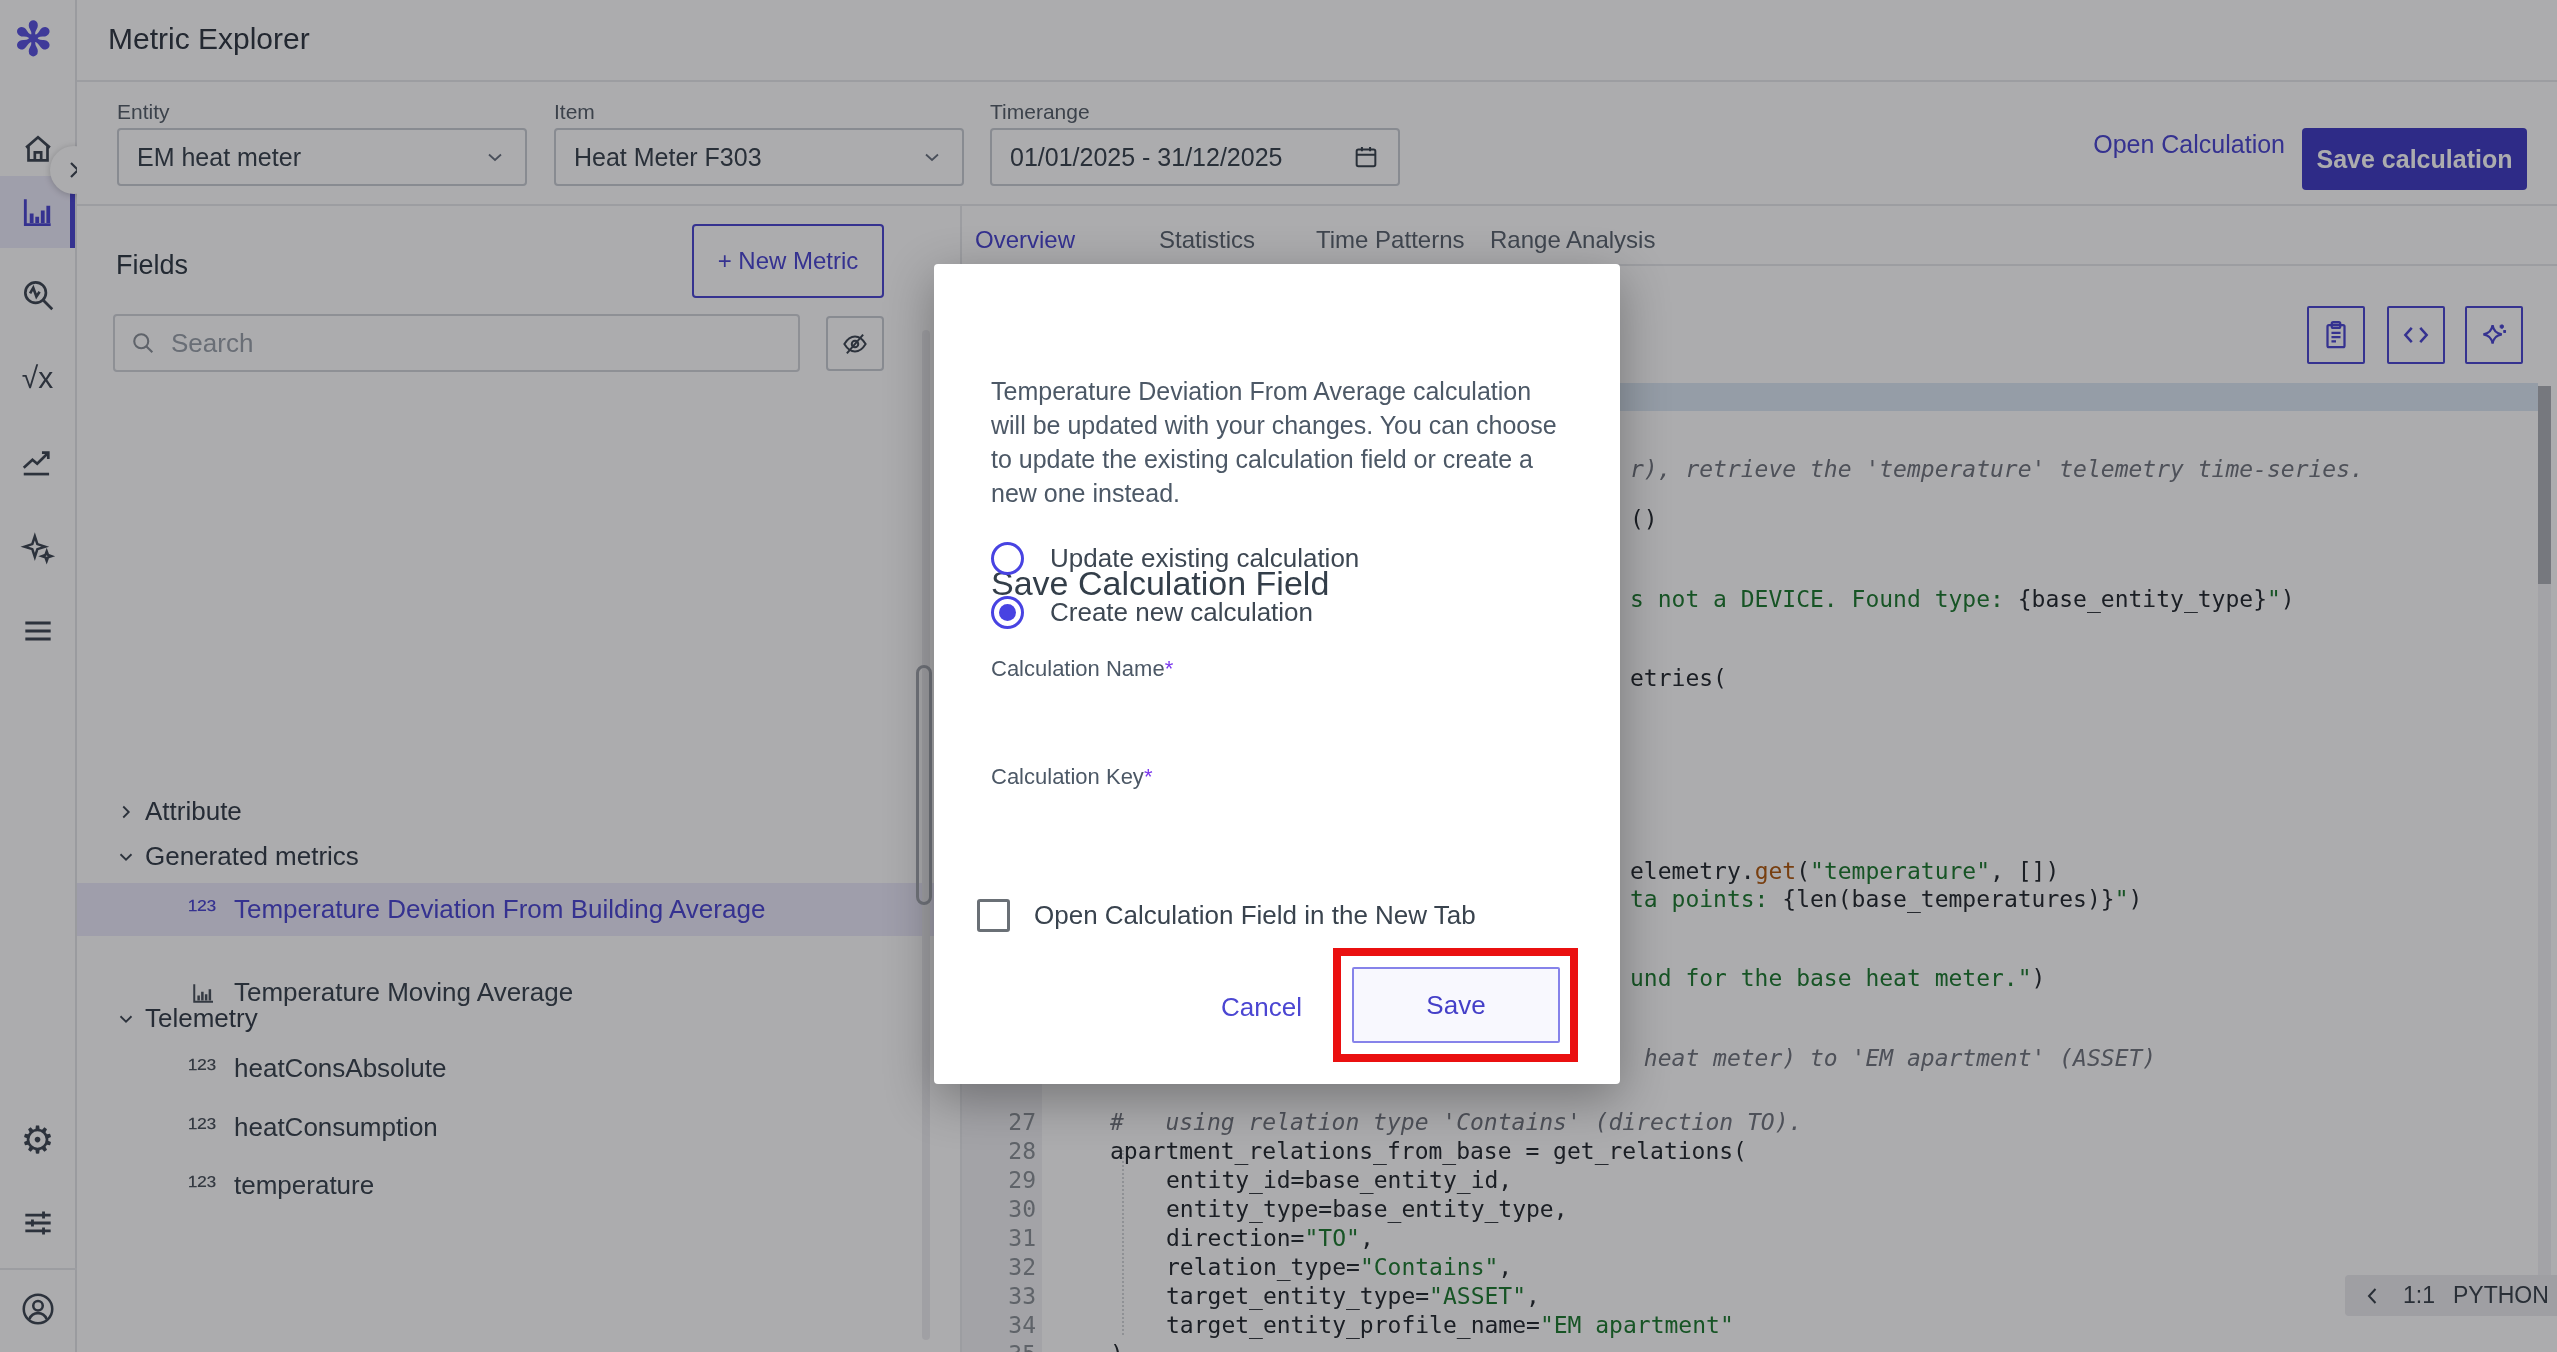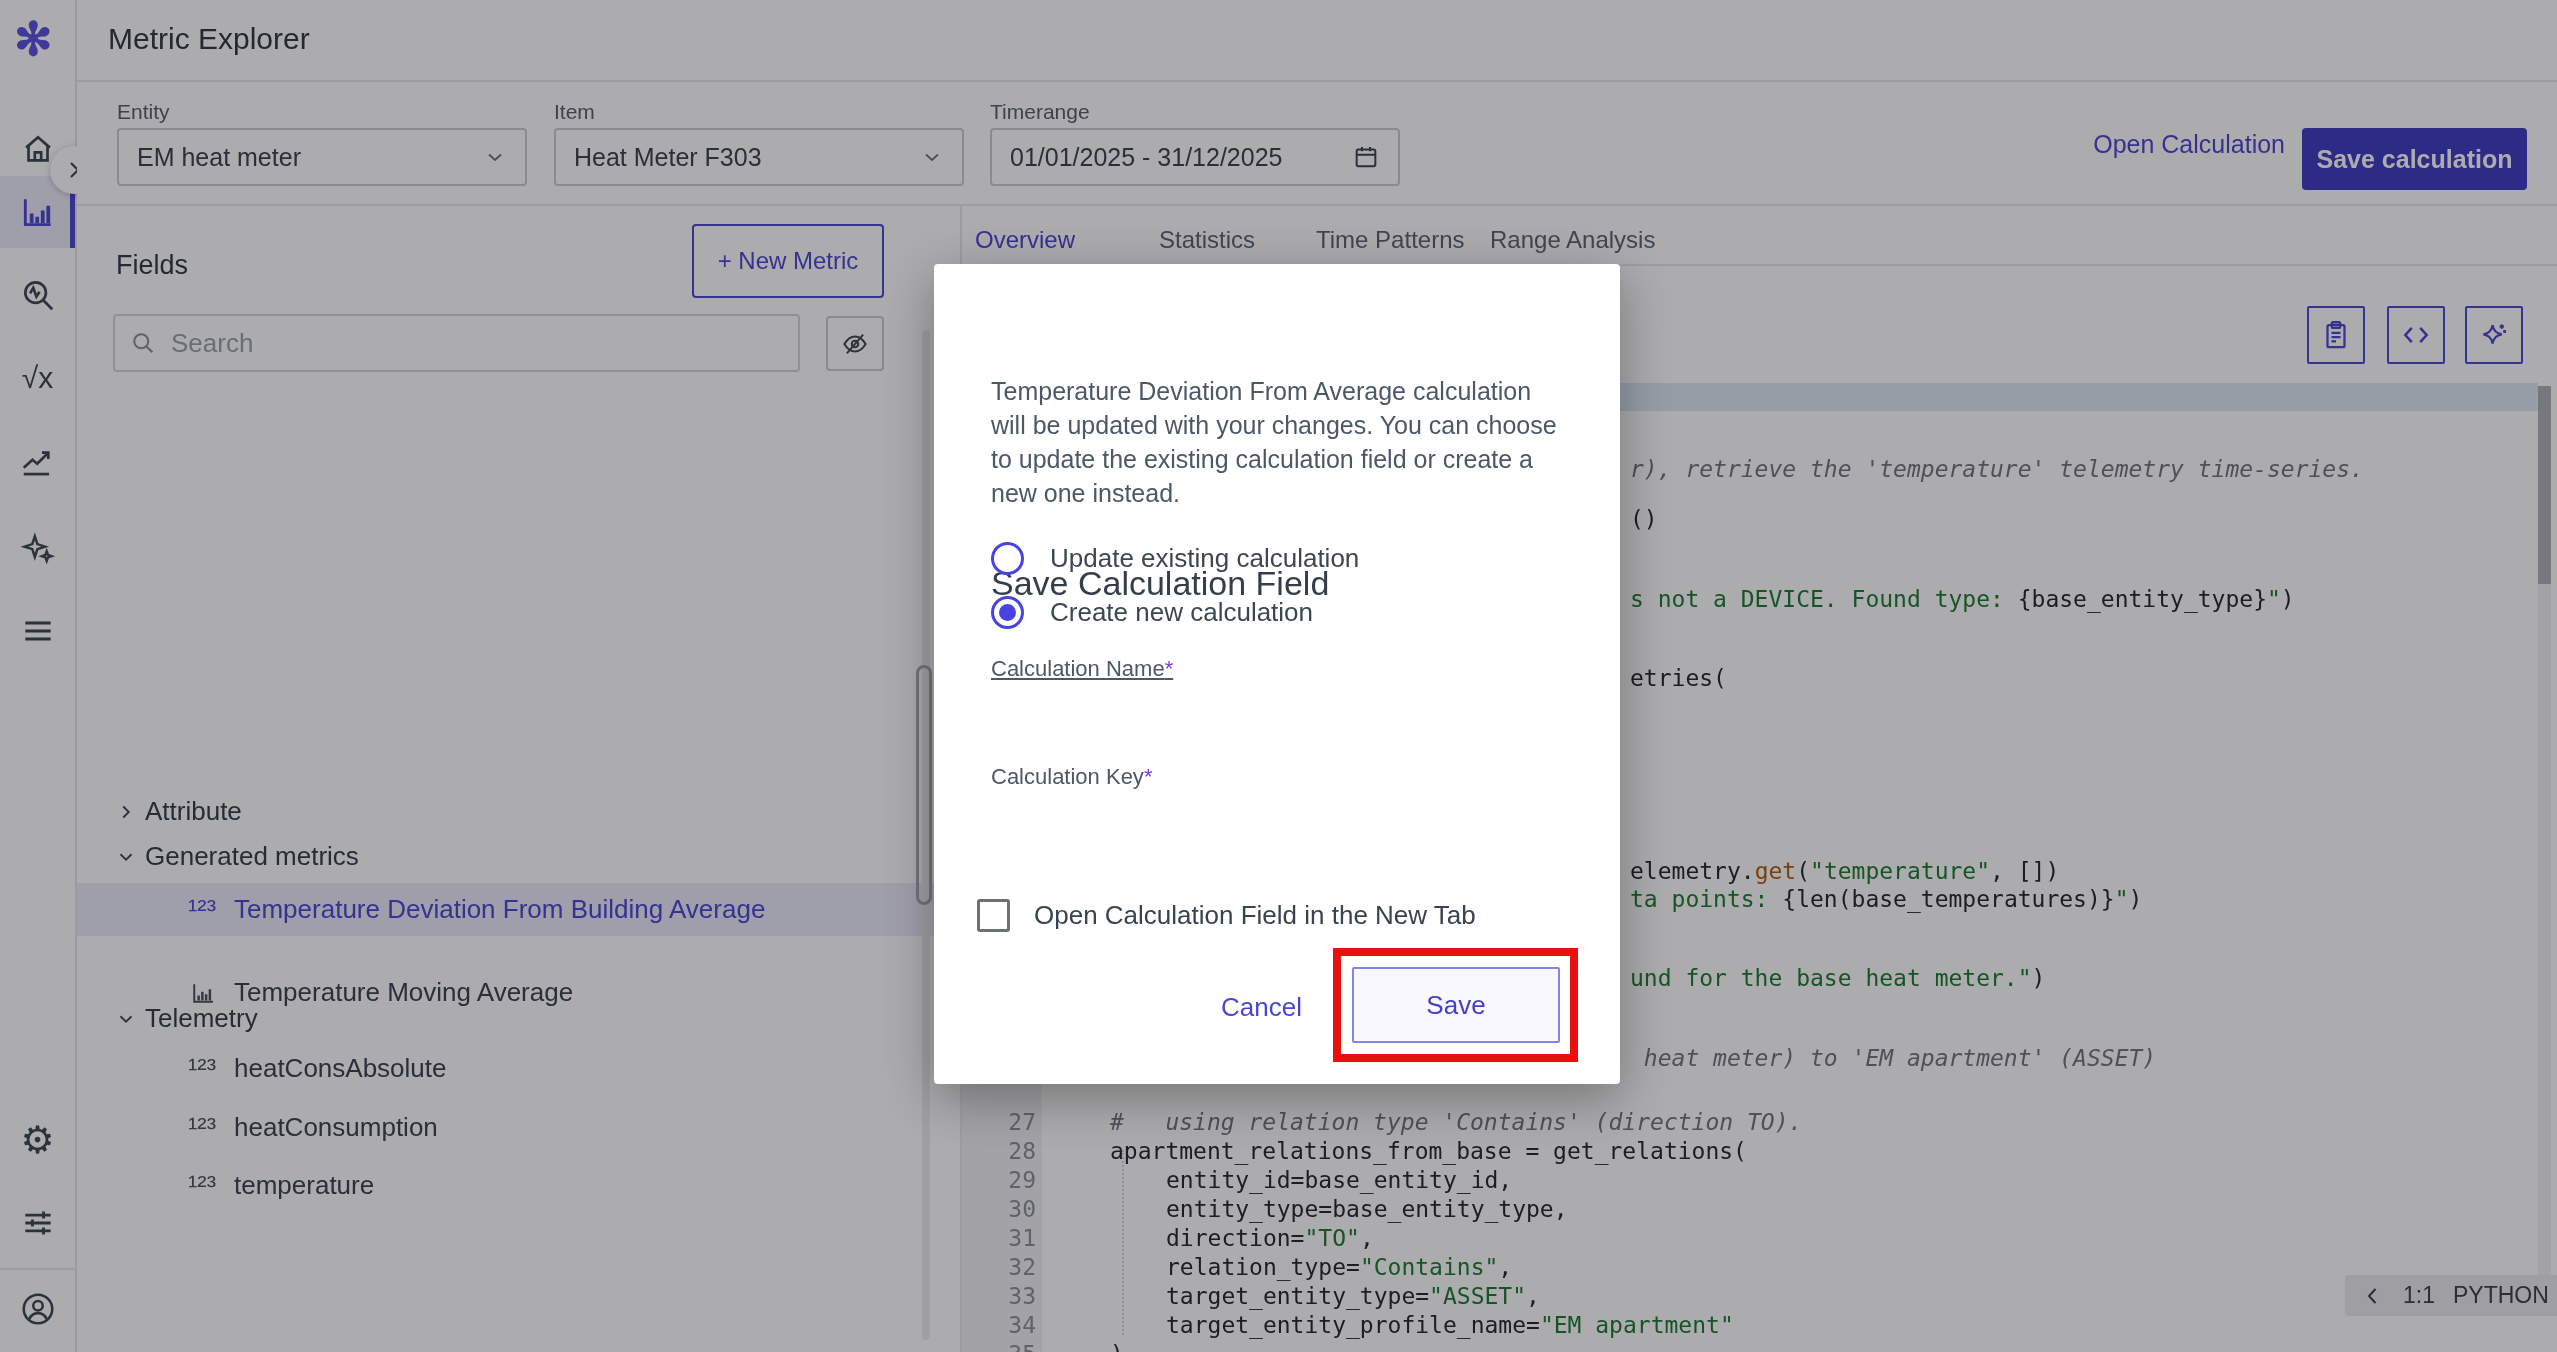--- a/index.html
+++ b/index.html
@@ -386,21 +386,21 @@
       <span class="radio"></span>
       <span class="radio-lbl">Update existing calculation</span>
     </div>
     <div class="radio-row m-abs" style="top:328px;">
       <span class="radio checked">
           <span class="radio-halo"></span>
         </span>
       <span class="radio-lbl">Create new calculation</span>
     </div>
 
-    <div class="fld-lbl m-abs" style="top:392px;text-decoration:underline;">
+    <div class="fld-lbl m-abs" style="top:392px;">
       <span>Calculation Name</span><span class="req">*</span>
     </div>
 
     <div class="fld-lbl m-abs" style="top:500px;">
       <span>Calculation Key</span><span class="req">*</span>
     </div>
 
     <div id="chk-row" class="m-abs" style="top:635px;">
       <span id="chk-box"></span>
       <span id="chk-lbl">Open Calculation Field in the New Tab</span>

